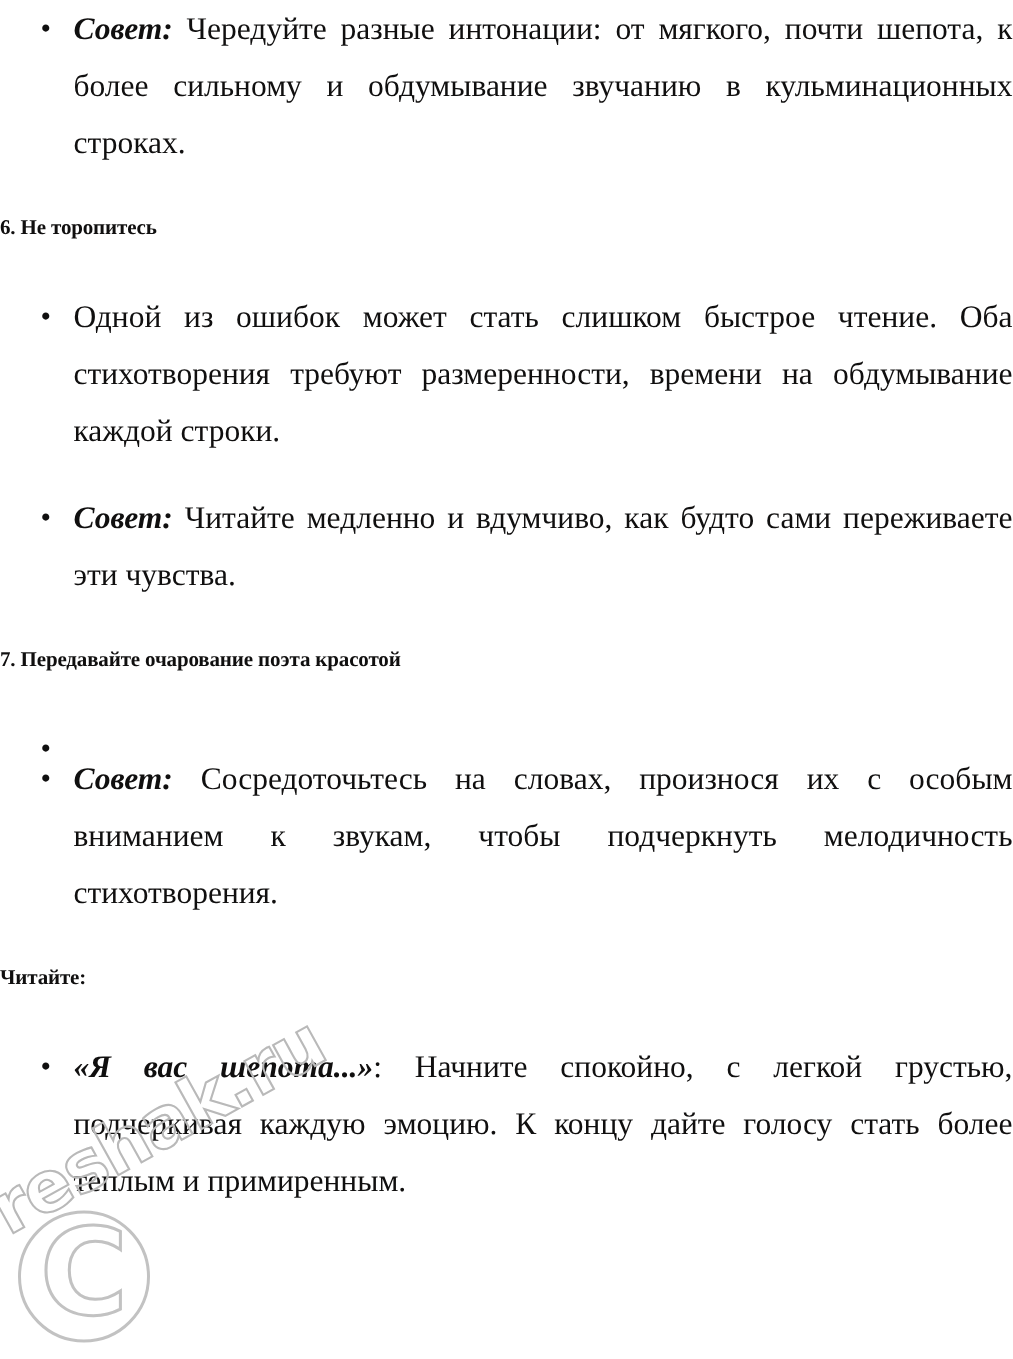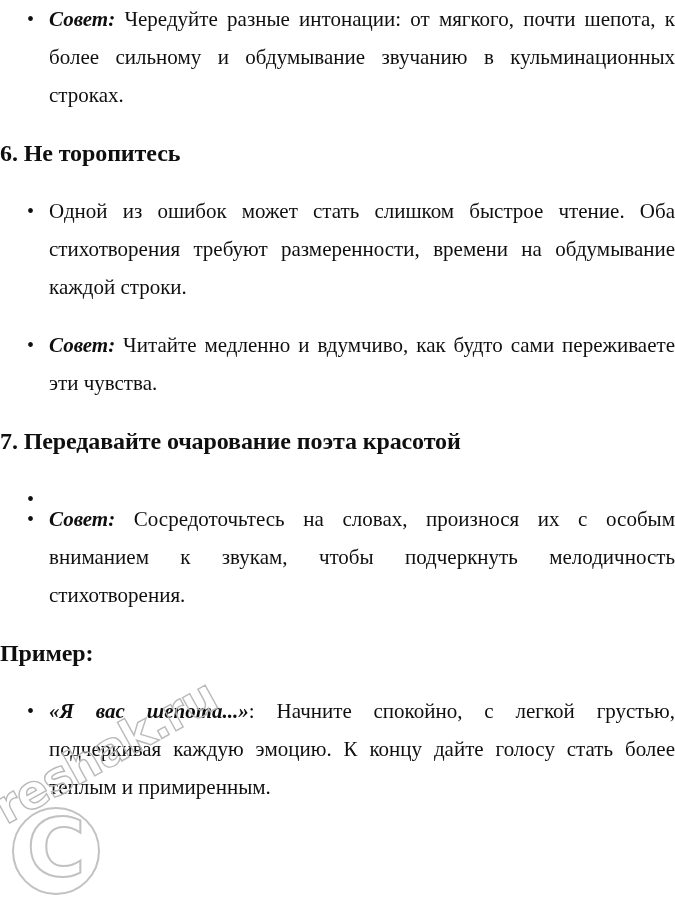--- a/index.html
+++ b/index.html
@@ -80,21 +80,21 @@
   }
 
   
   #content {
     position: relative;
     z-index: 1;
     padding: 0;
   }
 
   .heading {
-    font-size: 24px;
+    font-size: 14px;
     font-weight: bold;
     line-height: 38px;
     margin: 0;
     padding-left: 0px;
     padding-right: 2px;
     letter-spacing: -0.1px;
     white-space: nowrap;
   }
 
   .bullet-item {
@@ -170,21 +170,21 @@
     </div>
 
     <div class="gap-md"></div>
 
     <div class="bullet-item">
       <span class="bullet-mark">•</span><span class="lead">Совет:</span><span class="body-text"> Сосредоточьтесь на словах, произнося их с особым вниманием к звукам, чтобы подчеркнуть мелодичность стихотворения.</span>
     </div>
 
     <div class="gap-md"></div>
 
-    <div class="heading">Пример:</div>
+    <div class="heading">Читайте:</div>
 
     <div class="gap-md"></div>
 
     <div class="bullet-item">
       <span class="bullet-mark">•</span><span class="lead">«Я вас шепота...»</span><span class="body-text">: Начните спокойно, с легкой грустью, подчеркивая каждую эмоцию. К концу дайте голосу стать более теплым и примиренным.</span>
     </div>
 
   </div>
 </div>
 

